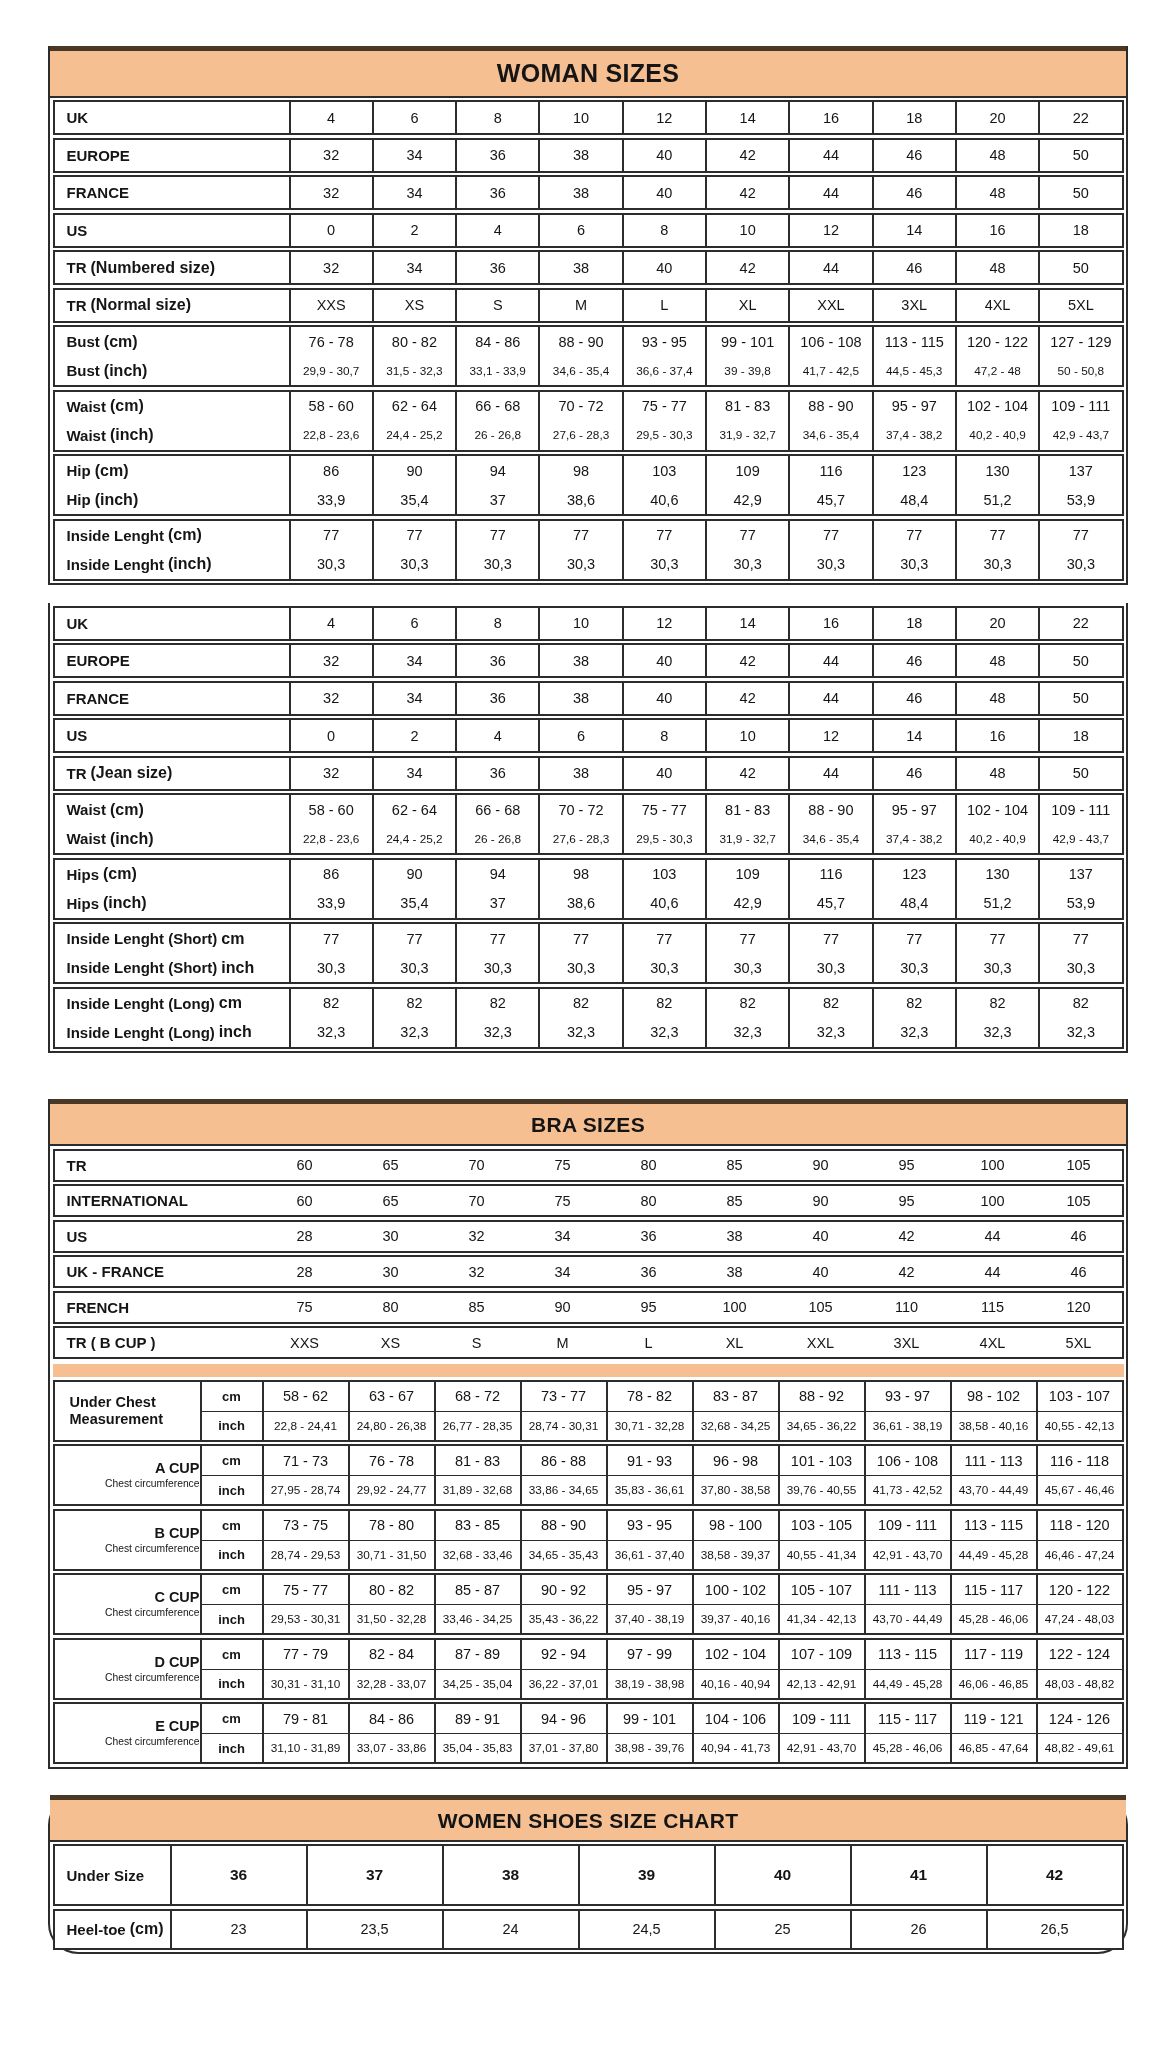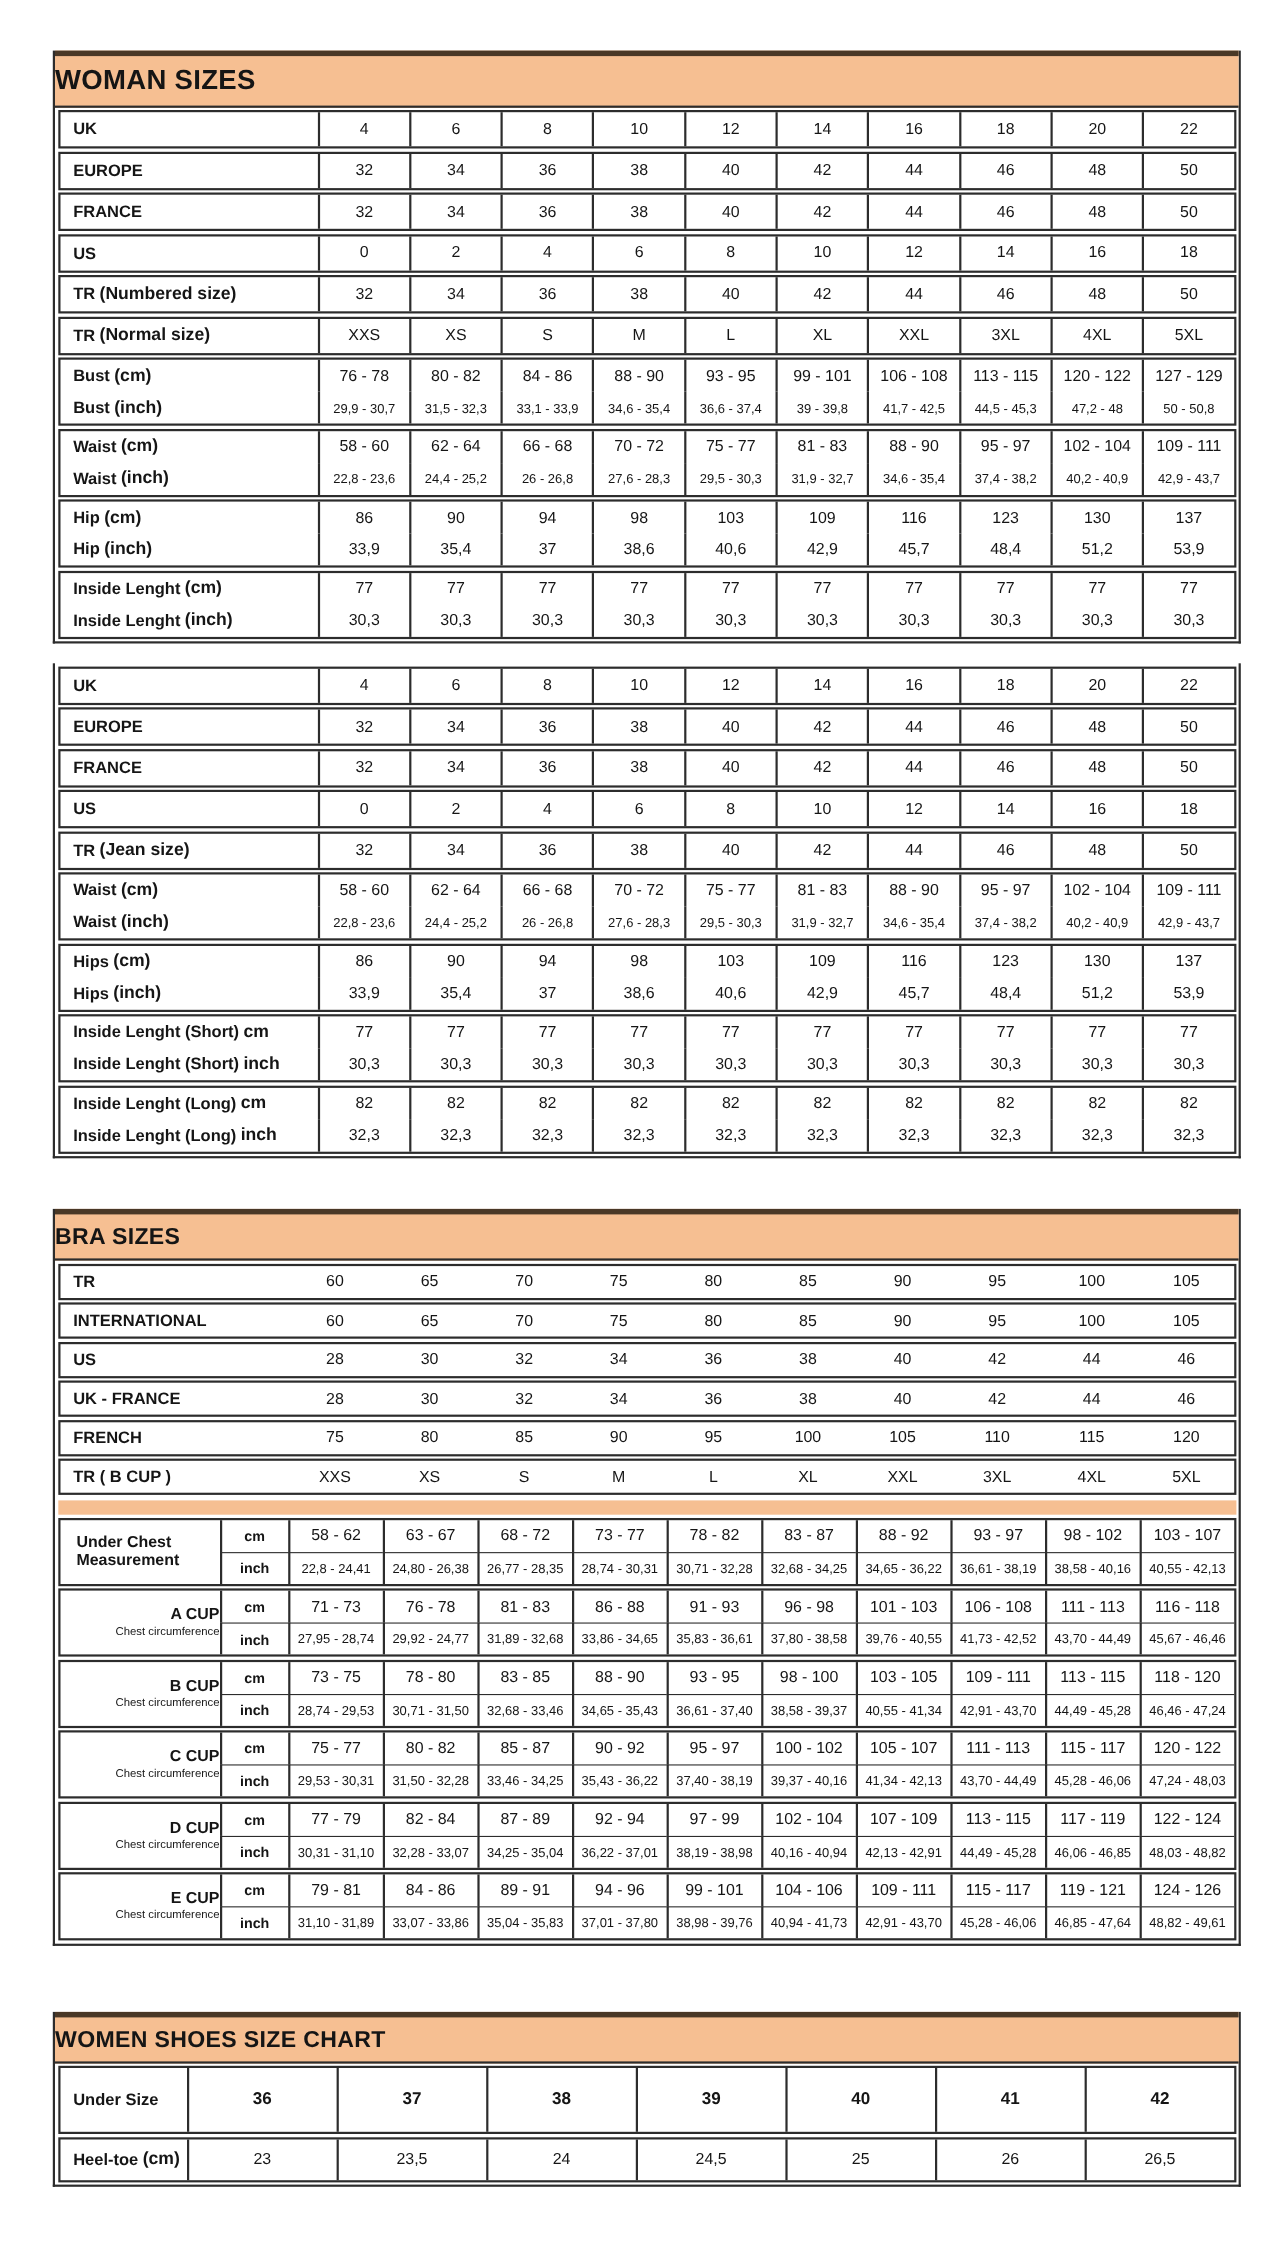--- a/index.html
+++ b/index.html
@@ -14,26 +14,26 @@
     width:1164px;height:2048px;overflow:hidden;
     background:#ffffff;color:var(--text);
     font-family:"Liberation Sans", sans-serif;
   }
   .sheet{padding:46px 36px 0 48px;}
   section.size-table{
     width:1080px;background:#fff;
     border:2.5px solid var(--border);
     border-top:none;
   }
-  .mt-18{margin-top:18px;} .mt-46{margin-top:46px;} .mt-42{margin-top:60px;}
+  .mt-18{margin-top:18px;} .mt-46{margin-top:46px;} .mt-42{margin-top:26px;border-radius:30px;}
   .tbl-header{
     background:var(--peach);
     border-top:5px solid var(--border-brown);
     border-bottom:2.5px solid var(--border);
-    padding:9px 0 8px 0;
+    text-align:center;padding:9px 0 8px 0;
   }
   .tbl-title{font-size:25px;font-weight:bold;letter-spacing:.3px;line-height:1.1;}
   .tbl-title.sm{font-size:21px;}
   .tbl-subtitle{font-size:13px;font-weight:bold;margin-top:3px;}
   .rows{padding:2.5px;}
   .row-group{
     border:2.2px solid var(--border);
     background:#fff;
     margin-top:2.5px;
   }

